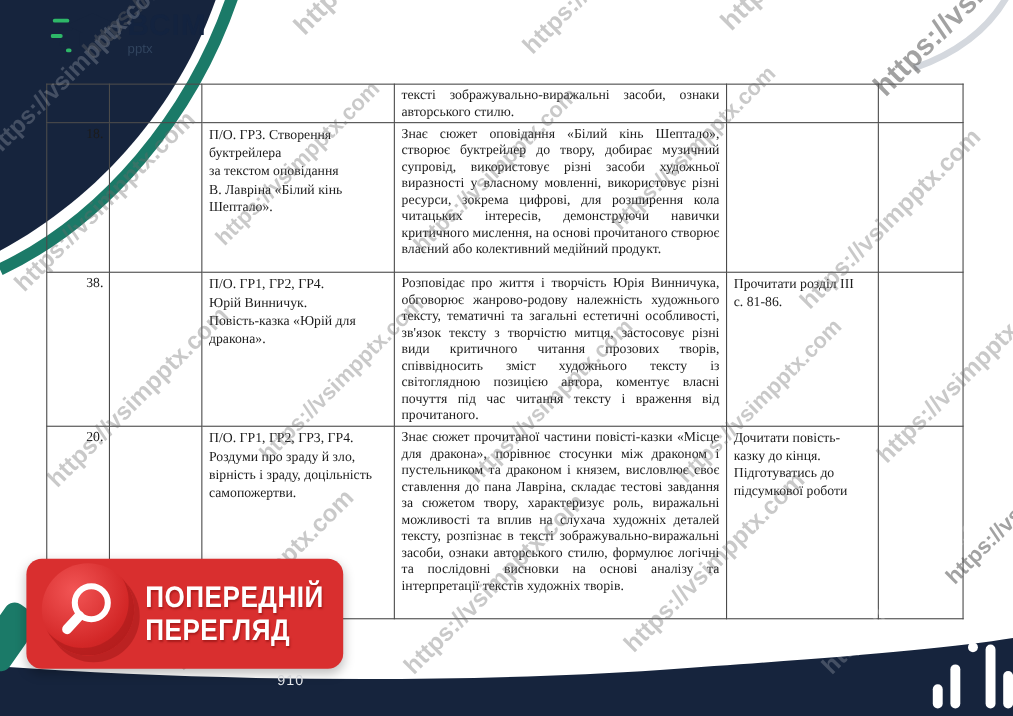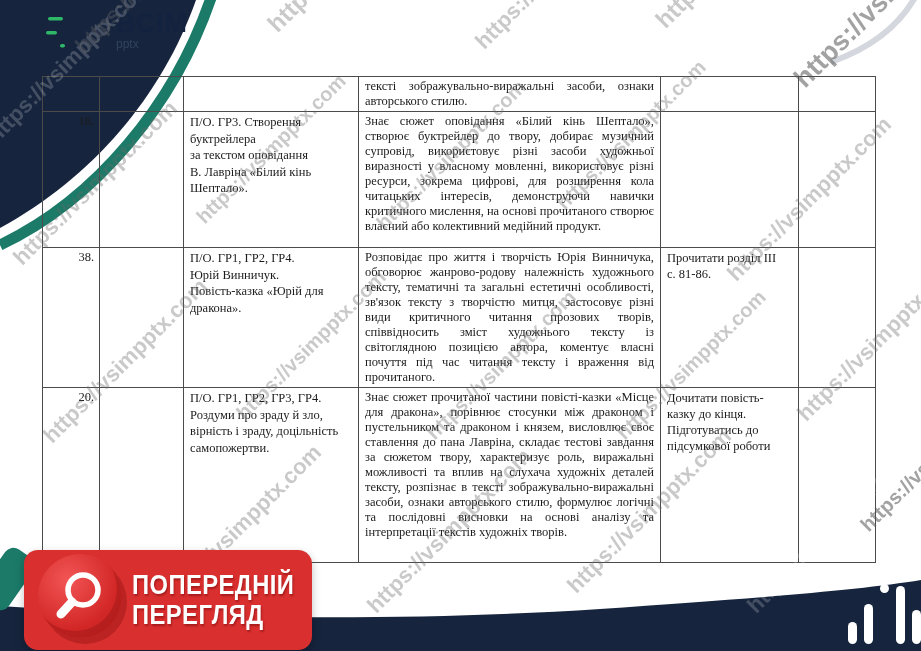--- a/index.html
+++ b/index.html
@@ -40,21 +40,21 @@
   .plan-table td.c-hw{white-space:pre-line;line-height:16px;}
 
   
   .footer-number{position:absolute;left:252px;top:611px;z-index:4;color:#e8eaee;
                  font-size:13px;letter-spacing:1px;}
   .bars-icon{position:absolute;left:848px;top:586px;z-index:4;display:flex;align-items:flex-end;gap:7px;}
   .bars-icon i{display:block;width:9px;background:#ffffff;border-radius:5px;}
   .bars-icon .dot{width:9px;height:9px;align-self:flex-start;margin-top:-2px;}
 
   
-  .badge{position:absolute;left:24px;top:550px;width:288px;height:100px;background:#d92f2f;
+  .badge{position:absolute;left:24px;top:508px;width:288px;height:100px;background:#d92f2f;
          border-radius:14px;z-index:10;box-shadow:0 4px 10px rgba(0,0,0,0.25);
          display:flex;align-items:center;}
   .badge-circle{position:absolute;left:14px;top:4px;width:84px;height:84px;border-radius:50%;
                 background:radial-gradient(circle at 35% 30%, #f25555 0%, #d32727 62%, #b51d1d 100%);
                 box-shadow:5px 6px 0 rgba(150,20,20,0.45), inset -5px -7px 0 rgba(165,25,25,0.55);
                 display:flex;align-items:center;justify-content:center;}
   .badge-text{margin-left:108px;color:#ffffff;font-weight:800;font-size:27px;line-height:30px;
               transform:scaleX(0.88);transform-origin:left center;letter-spacing:0.5px;
               text-shadow:1px 2px 2px rgba(120,10,10,0.5);}
 </style>

